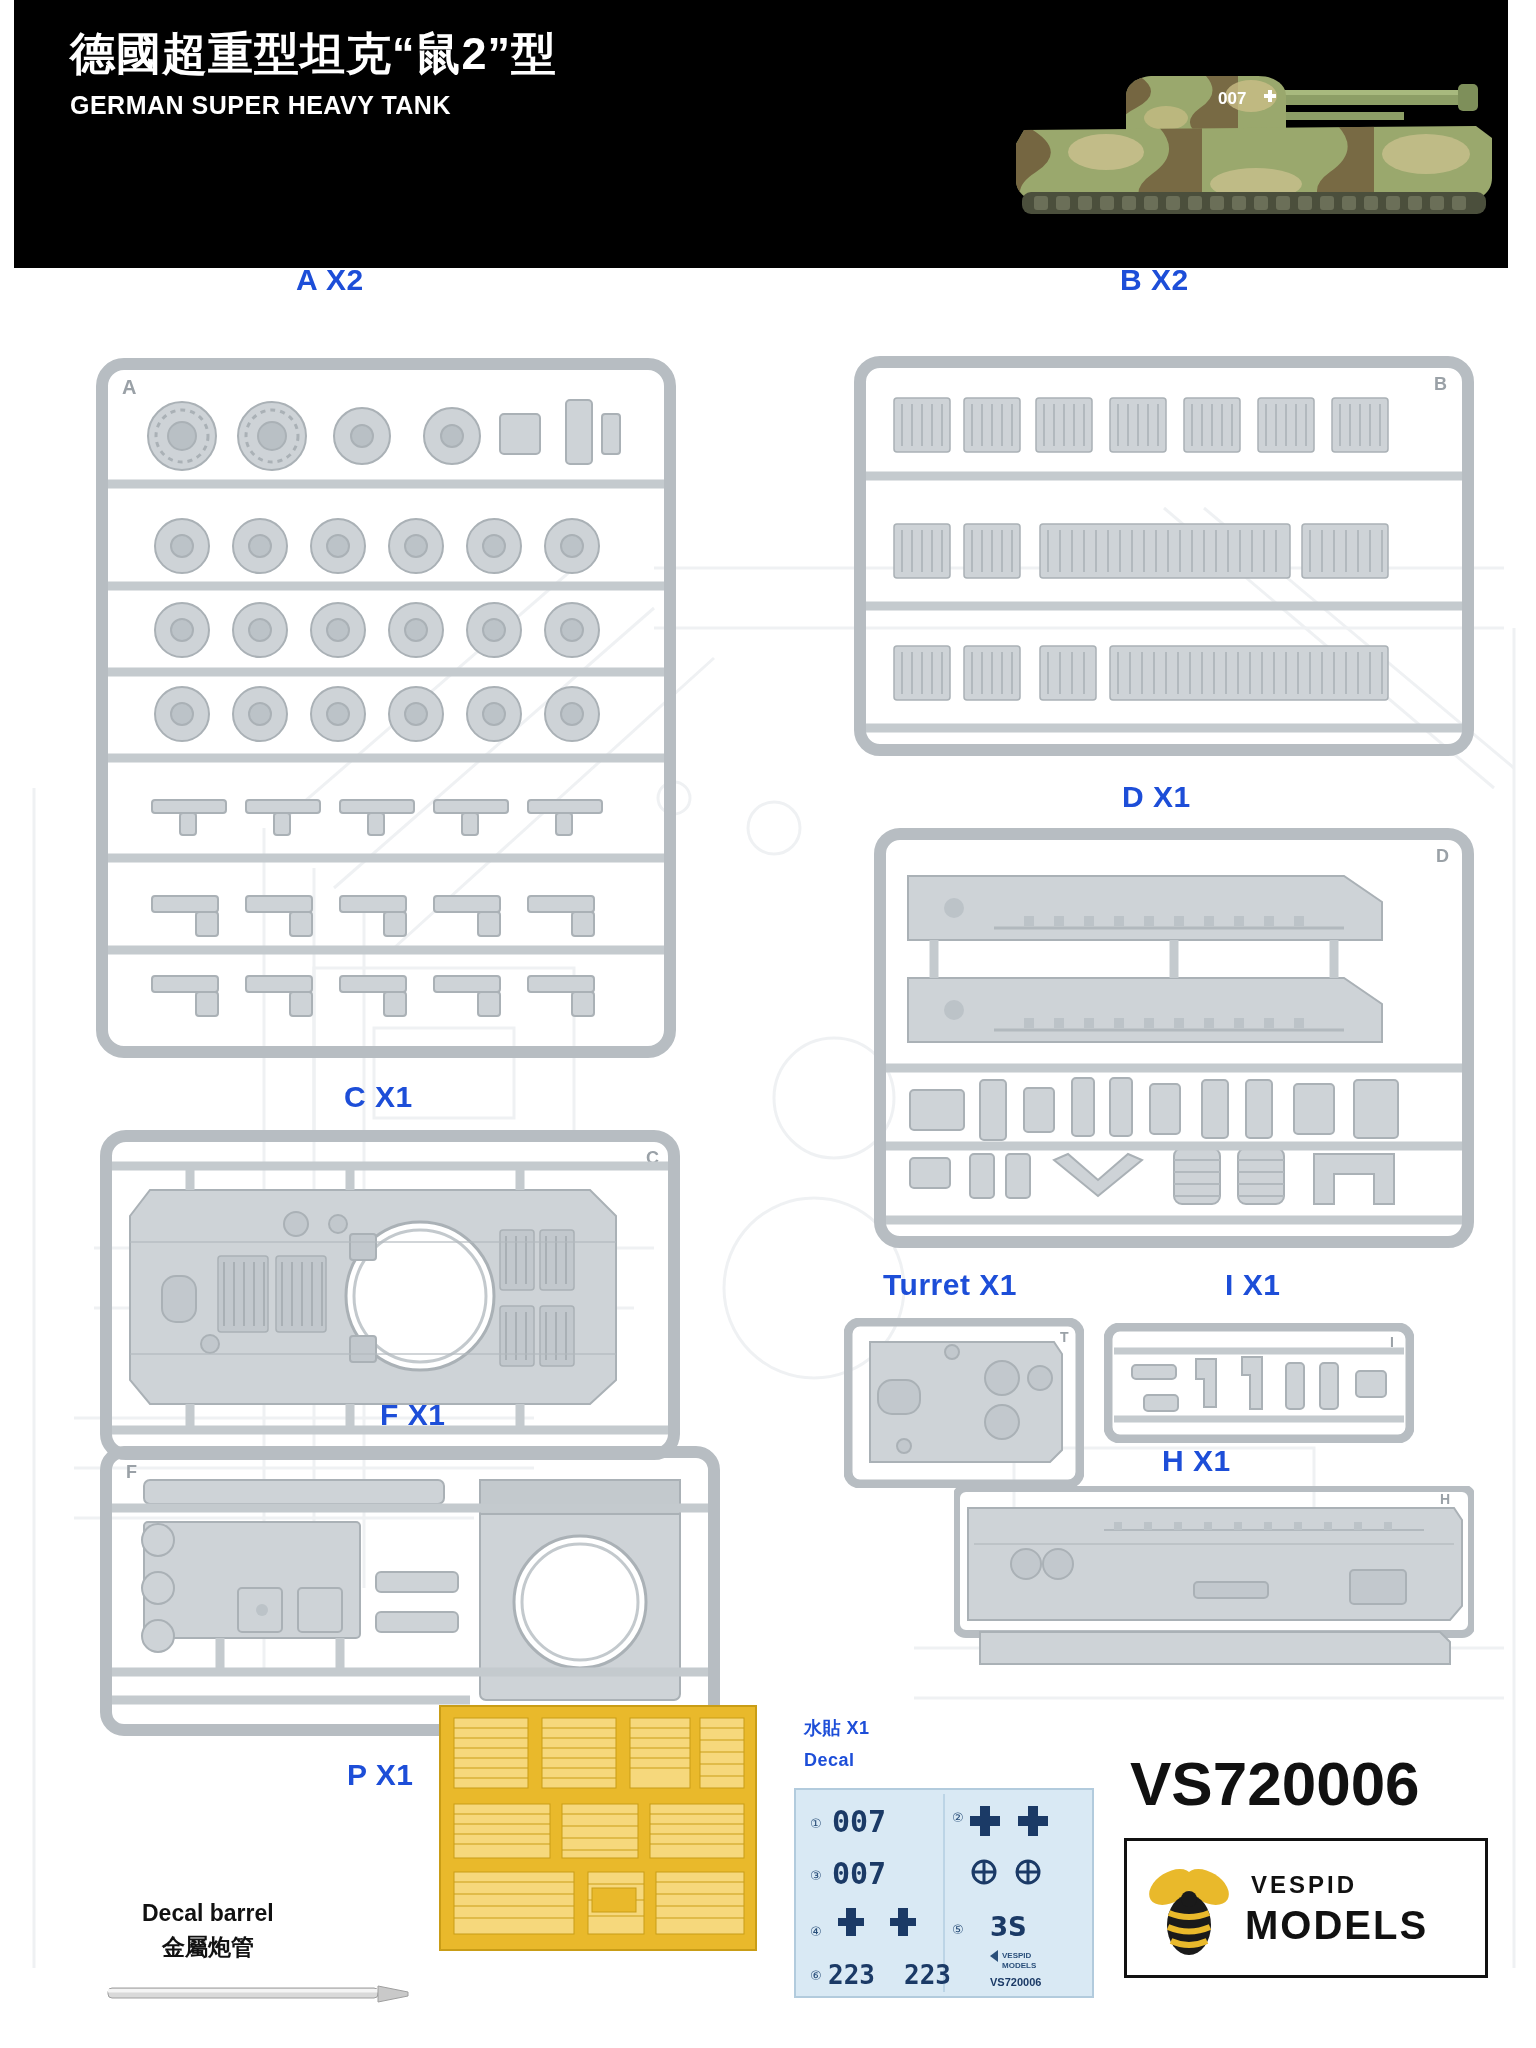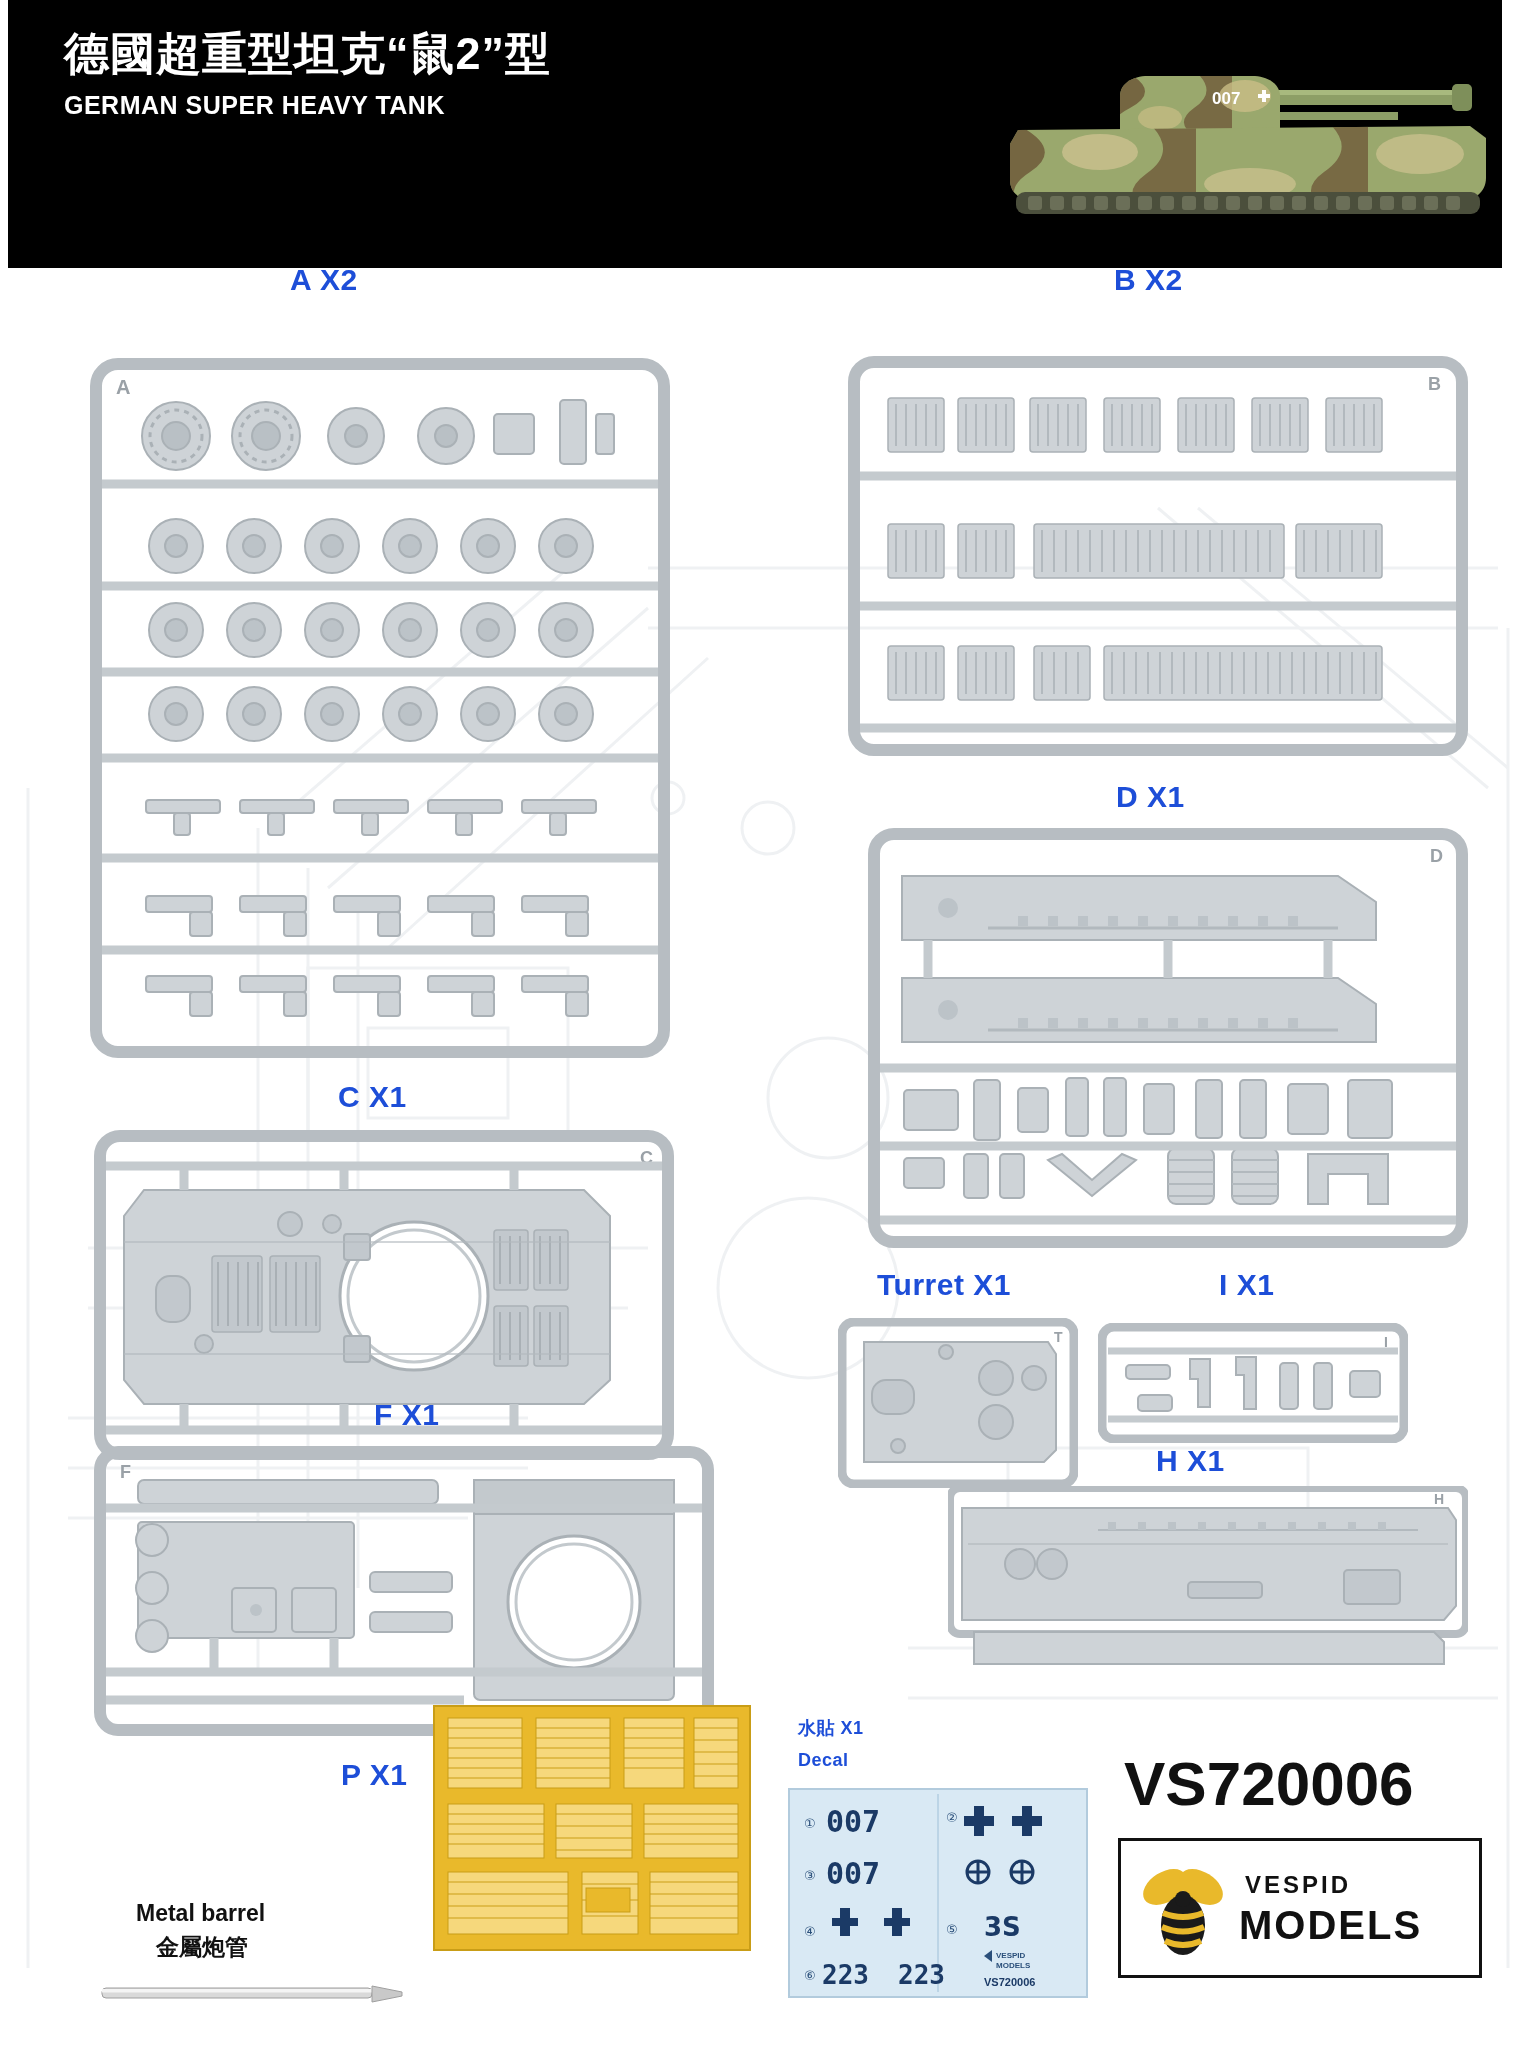--- a/index.html
+++ b/index.html
@@ -9,21 +9,21 @@
   }
   body {
     width: 1536px;
     height: 2048px;
     font-family: "Liberation Sans", sans-serif;
     position: relative;
     overflow: hidden;
   }
   .page {
     position: absolute;
-    left: 8px; top: 0;
+    left: 14px; top: 0;
     width: 1260px;
     height: 2048px;
     background: #ffffff;
   }
 
   
   .header {
     position: absolute;
     left: 0; top: 0;
     width: 1536px;
@@ -680,21 +680,21 @@
         <path d="M212,110 L306,110 M212,120 L306,120 M212,130 L306,130 M212,140 L306,140"></path>
         <path d="M16,178 L136,178 M16,190 L136,190 M16,202 L136,202 M16,214 L136,214"></path>
         <path d="M218,178 L306,178 M218,190 L306,190 M218,202 L306,202 M218,214 L306,214"></path>
         <path d="M150,180 L206,180 M150,196 L206,196 M150,212 L206,212"></path>
       </g>
       <g fill="#e9b92b" stroke="#c99d16" stroke-width="1">
         <rect x="154" y="184" width="44" height="24"></rect>
       </g>
     </svg>
 
-    <div class="caption" style="left:128px; top:1632px;">Metal barrel</div>
+    <div class="caption" style="left:128px; top:1632px;">Decal barrel</div>
     <div class="caption" style="left:148px; top:1664px;">金屬炮管</div>
     <svg class="sprue" style="left:88px; top:1706px; width:320px; height:40px;" viewBox="0 0 320 40">
       <rect x="6" y="14" width="270" height="10" rx="4" fill="#d9d9d9" stroke="#9f9f9f" stroke-width="1"></rect>
       <rect x="6" y="15" width="270" height="3.5" fill="#f4f4f4"></rect>
       <path d="M276,12 L306,18 L306,22 L276,28 Z" fill="#c9c9c9" stroke="#9f9f9f" stroke-width="1"></path>
     </svg>
 
     <div class="label small" style="left:790px; top:1448px;">水貼 X1</div>
     <div class="label small" style="left:790px; top:1482px;">Decal</div>
 

